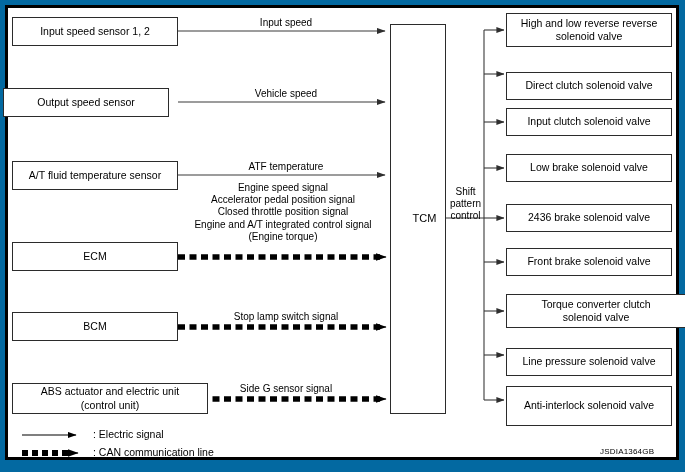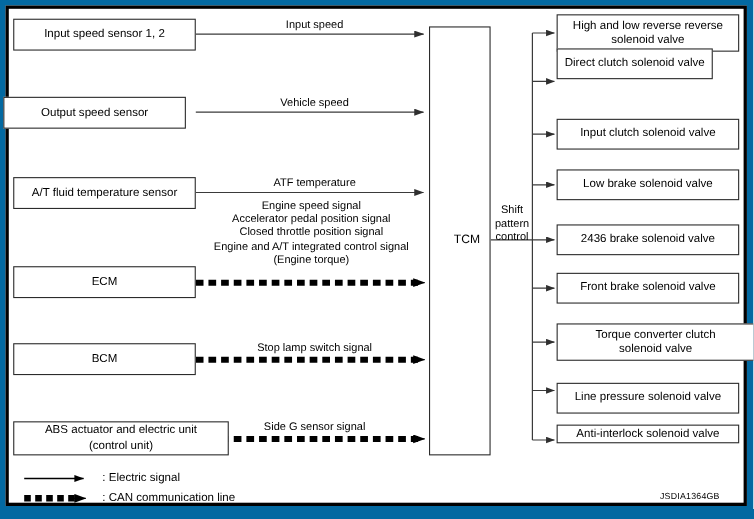--- a/index.html
+++ b/index.html
@@ -198,36 +198,36 @@
 
   <div class="box tall-tcm" style="left:390px; top:24px; width:56px; height:390px;">TCM</div>
 
   <div class="shift-label" style="left:447px; top:186px; width:37px;">Shift
 pattern
 control</div>
 
   <div class="box" style="left:506px; top:13px; width:166px; height:34px; white-space:pre-line;">High and low reverse reverse
 solenoid valve</div>
 
-  <div class="box" style="left:506px; top:44px; width:142px; height:28px;">Direct clutch solenoid valve</div>
+  <div class="box" style="left:506px; top:72px; width:166px; height:28px;">Direct clutch solenoid valve</div>
 
   <div class="box" style="left:506px; top:108px; width:166px; height:28px;">Input clutch solenoid valve</div>
 
   <div class="box" style="left:506px; top:154px; width:166px; height:28px;">Low brake solenoid valve</div>
 
   <div class="box" style="left:506px; top:204px; width:166px; height:28px;">2436 brake solenoid valve</div>
 
   <div class="box" style="left:506px; top:248px; width:166px; height:28px;">Front brake solenoid valve</div>
 
   <div class="box" style="left:506px; top:294px; width:180px; height:34px; white-space:pre-line;">Torque converter clutch
 solenoid valve</div>
 
   <div class="box" style="left:506px; top:348px; width:166px; height:28px;">Line pressure solenoid valve</div>
 
-  <div class="box" style="left:506px; top:386px; width:166px; height:17px;">Anti-interlock solenoid valve</div>
+  <div class="box" style="left:506px; top:386px; width:166px; height:40px;">Anti-interlock solenoid valve</div>
 
   <div class="legend-row" style="left:86px; top:428px;">
     <span class="legend-text">: Electric signal</span>
   </div>
 
   <div class="legend-row" style="left:86px; top:446px;">
     <span class="legend-text">: CAN communication line</span>
   </div>
 
   <div class="code-label" style="left:600px; top:447px;">JSDIA1364GB</div>

